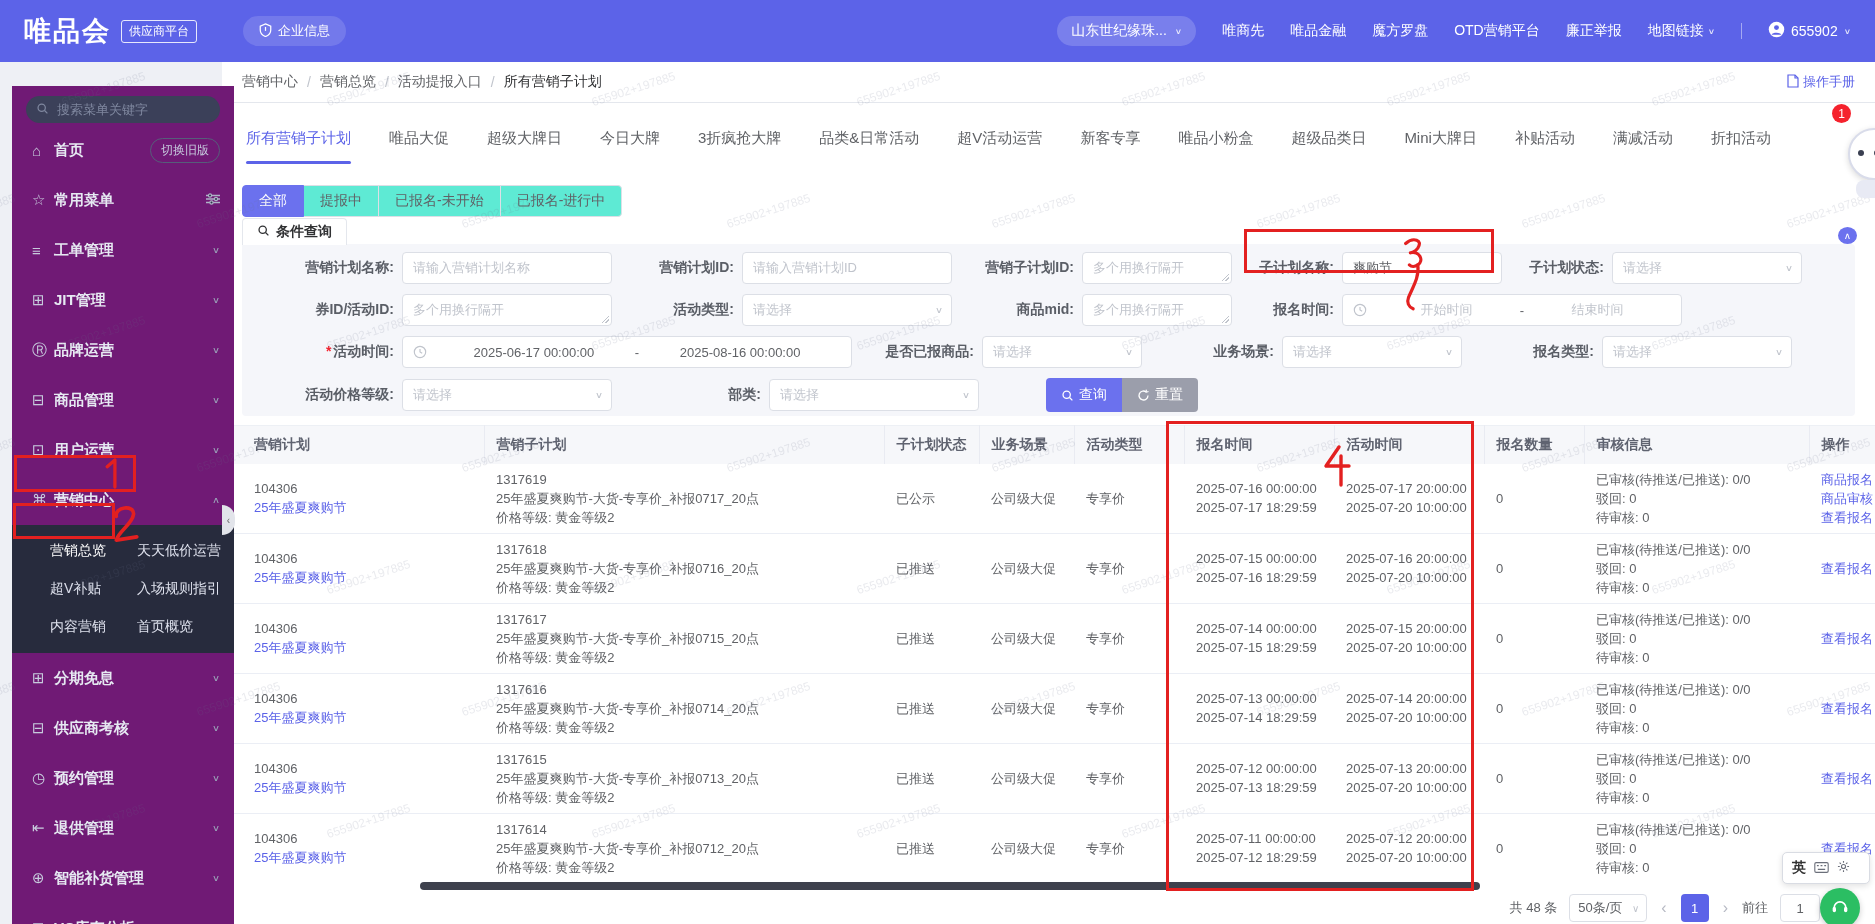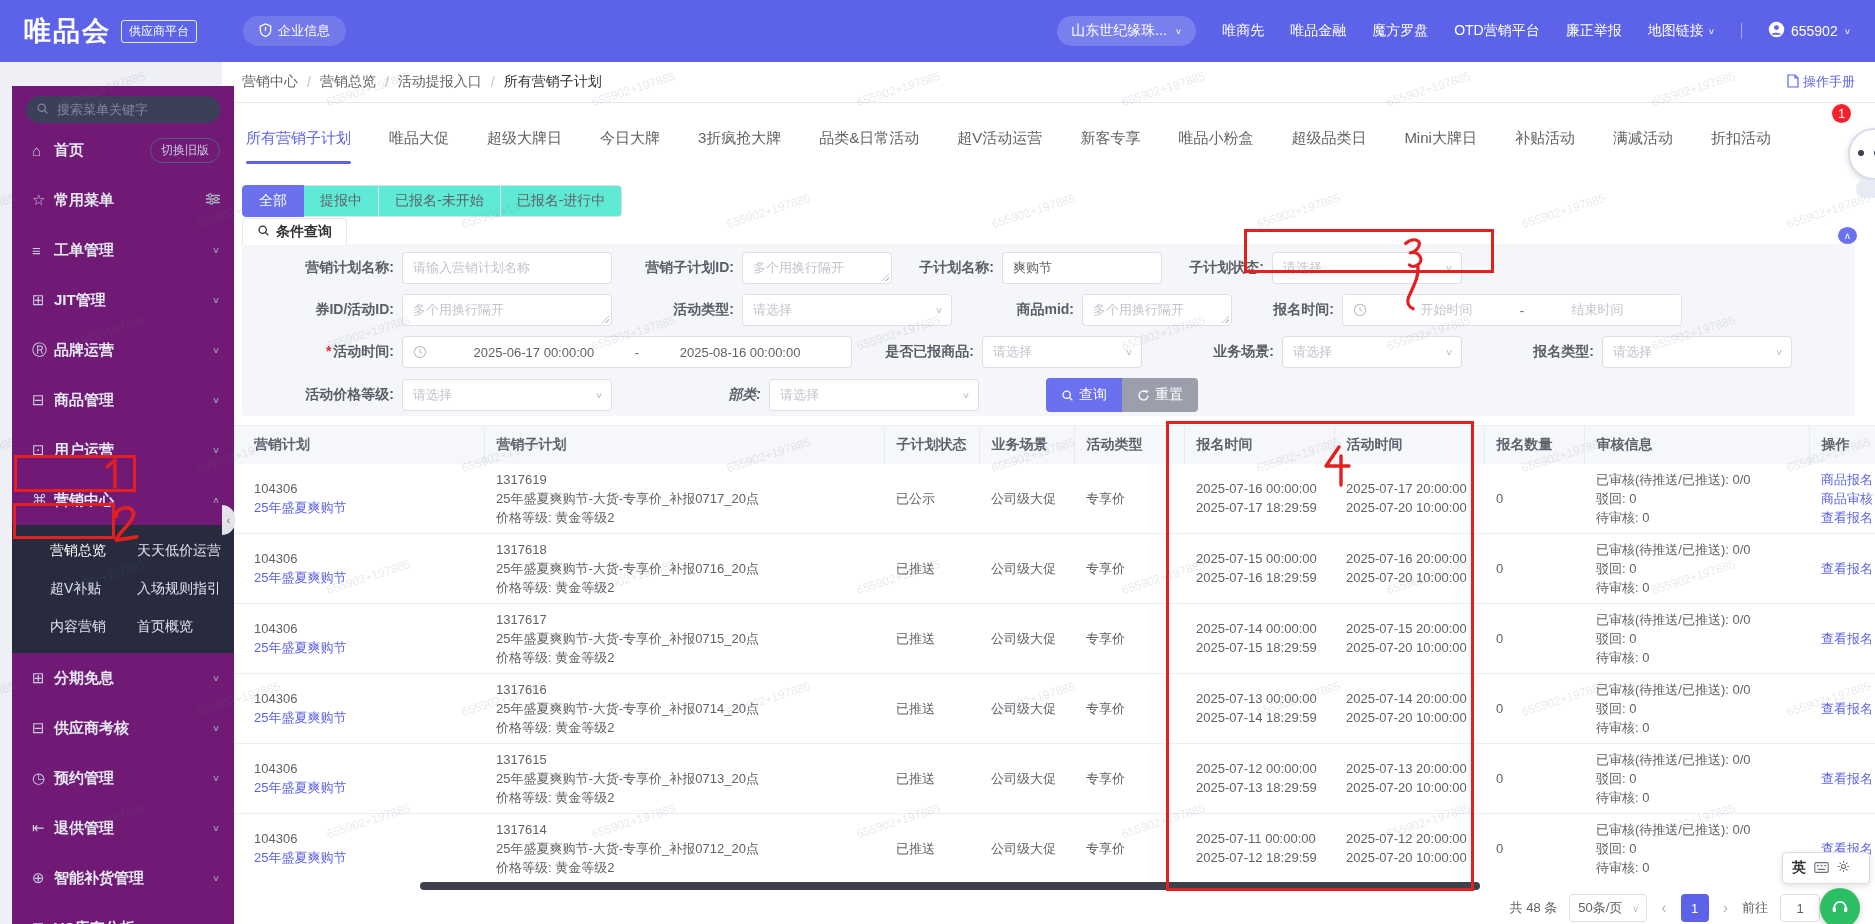--- a/index.html
+++ b/index.html
@@ -329,20 +329,26 @@
     </div>
     <div class="fpanel" id="fpanel">
         <div class="f-row" style="top: 8px;">
           <div class="f-item">
             <span class="f-label" style="width: 160px;">营销计划名称:</span>
             <div class="ctrl" style="width: 210px;">
               <span class="ph">请输入营销计划名称</span>
             </div>
           </div>
           <div class="f-item">
+            <span class="f-label" style="width: 130px;">营销计划ID:</span>
+            <div class="ctrl" style="width: 210px;">
+              <span class="ph">请输入营销计划ID</span>
+            </div>
+          </div>
+          <div class="f-item">
             <span class="f-label" style="width: 130px;">营销子计划ID:</span>
             <div class="ctrl textarea" style="width: 150px;">
               <span class="ph">多个用换行隔开</span>
             </div>
           </div>
           <div class="f-item">
             <span class="f-label" style="width: 110px;">子计划名称:</span>
             <div class="ctrl" style="width: 160px;">
               <span>爽购节</span>
             </div>
@@ -425,21 +431,21 @@
         </div>
         <div class="f-row" style="top: 134px; gap: 27px;">
           <div class="f-item">
             <span class="f-label" style="width: 160px;">活动价格等级:</span>
             <div class="ctrl" style="width: 210px;">
               <span class="ph">请选择</span>
               <span class="sel-arrow">∨</span>
             </div>
           </div>
           <div class="f-item">
-            <span class="f-label" style="width: 130px; font-style: italic;">部类:</span>
+            <span class="f-label" style="width: 130px;">部类:</span>
             <div class="ctrl" style="width: 210px;">
               <span class="ph">请选择</span>
               <span class="sel-arrow">∨</span>
             </div>
           </div>
           <div style="display: flex; margin-left: 40px;">
             <div class="btn btn-search">
               <svg width="13" height="13" viewBox="0 0 16 16">
                 <circle cx="7" cy="7" r="4.5" fill="none" stroke="#fff" stroke-width="1.6"></circle>
                 <line x1="10.5" y1="10.5" x2="14" y2="14" stroke="#fff" stroke-width="1.6"></line>

